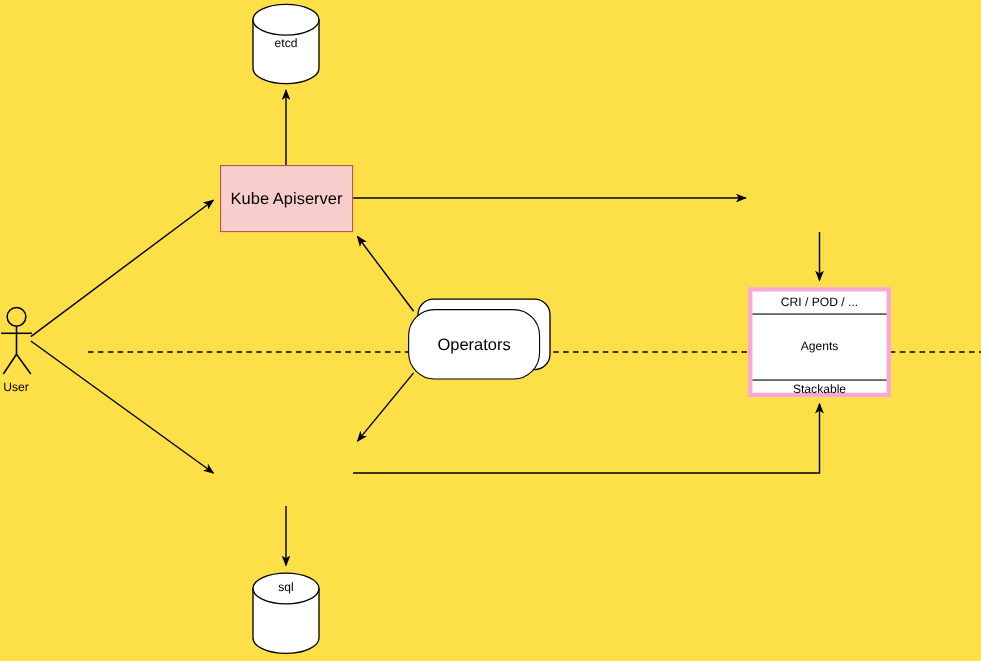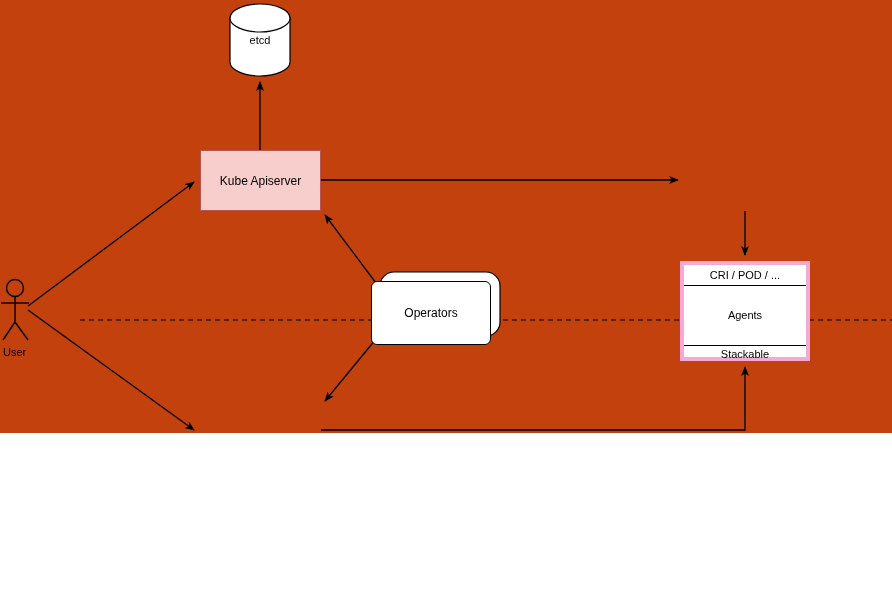--- a/index.html
+++ b/index.html
@@ -4,22 +4,22 @@
 <title>Architecture Diagram</title>
 <style>
   html, body {
     margin: 0;
     padding: 0;
     background: #ffffff;
   }
   #canvas {
     position: relative;
     width: 892px;
-    height: 433px;
-    background: #c2410c;
+    height: 601px;
+    background: #fde047;
     font-family: "Liberation Sans", sans-serif;
     overflow: hidden;
   }
   #svg-layer {
     position: absolute;
     top: 0; left: 0;
     width: 892px;
     height: 601px;
   }
   .node-label {
@@ -30,21 +30,21 @@
     text-align: center;
     white-space: nowrap;
     pointer-events: none;
   }
   .box-node {
     position: absolute;
     box-sizing: border-box;
     display: flex;
     align-items: center;
     justify-content: center;
-    font-size: 12px;
+    font-size: 15px;
     color: #000000;
   }
   .box-pink {
     background: #f8cecc;
     border: 1px solid #b85450;
   }
   .box-green {
     background: #d5e8d4;
     border: 1px solid #82b366;
   }
@@ -138,21 +138,21 @@
 
   <div class="user-caption" style="left:3px; top:346px;">User</div>
 
   <div class="box-node box-pink" style="left:200px; top:150px; width:121px; height:61px;">
     <span>Kube Apiserver</span>
   </div>
 
 
 
   <div class="box-node" style="left:371px; top:281px; width:120px; height:64px;
-              background:#ffffff; border:1px solid #000000; border-radius:6px;">
+              background:#ffffff; border:1px solid #000000; border-radius:24px;">
     <span>Operators</span>
   </div>
 
   <div class="composite" style="left:680px; top:261px; width:130px; height:100px;">
     <div class="composite-row" style="top:0px; height:20px;">
       <span>CRI / POD / ...</span>
     </div>
     <div class="divider-line" style="top:20px;"></div>
     <div class="composite-row" style="top:20px; height:60px;">
       <span>Agents</span>

